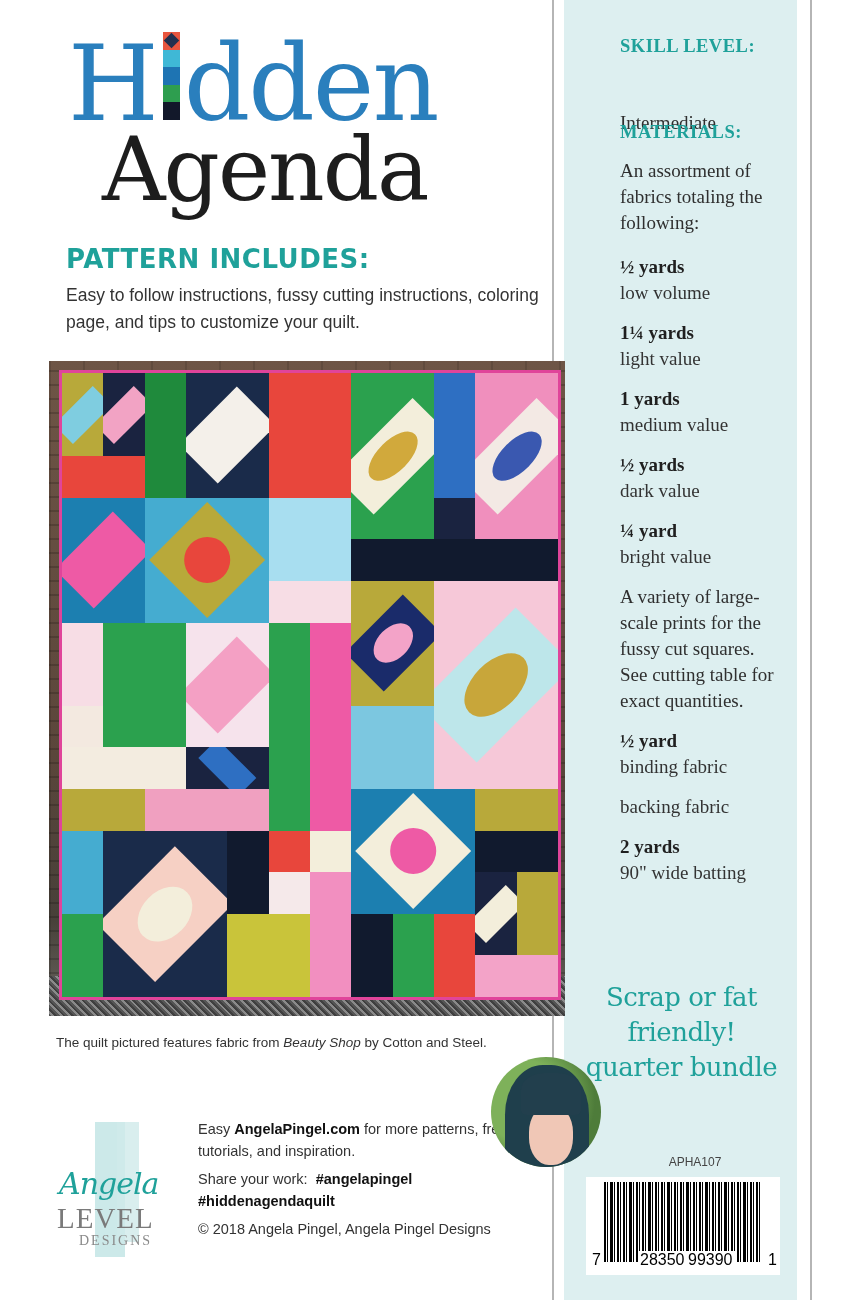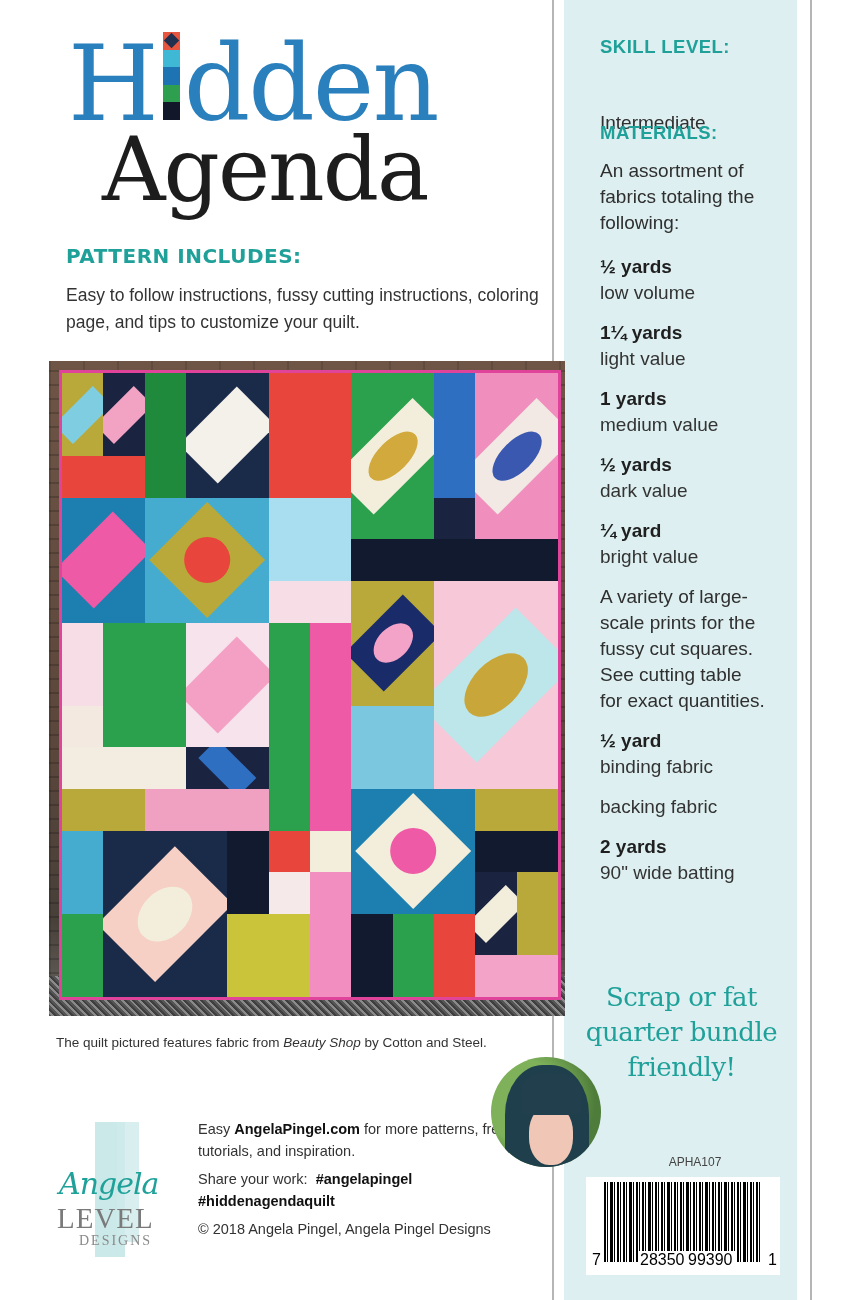--- a/index.html
+++ b/index.html
@@ -35,21 +35,21 @@
   .t-agenda {
     position: absolute; left: 36px; top: 102px;
     font-family: "DejaVu Serif", "Liberation Serif", serif;
     font-size: 88px; line-height: 1; color: #1d1d1d; letter-spacing: -2px;
     white-space: nowrap;
   }
   .h-teal {
     color: #1fa19a; font-weight: bold; letter-spacing: 0.5px;
     font-family: "DejaVu Sans", "Liberation Sans", sans-serif;
   }
-  .inc-head { position: absolute; left: 66px; top: 244px; font-size: 20px; }
+  .inc-head { position: absolute; left: 66px; top: 244px; font-size: 26px; }
   .inc-body {
     position: absolute; left: 66px; top: 282px; width: 480px;
     font-size: 17.5px; line-height: 27px; color: #333;
     font-family: "Liberation Sans", sans-serif;
   }
   
   .photo {
     position: absolute; left: 49px; top: 361px; width: 516px; height: 655px;
     background: #5a4a3e; overflow: hidden;
   }
@@ -120,21 +120,21 @@
   }
   .avatar .face {
     position: absolute; left: 38px; top: 48px; width: 44px; height: 60px;
     border-radius: 45%; background: #f0c7b6;
   }
   .avatar .bangs {
     position: absolute; left: 30px; top: 16px; width: 60px; height: 42px;
     border-radius: 40% 40% 10% 10%; background: #223f4d;
   }
   
-  .rp { position: absolute; left: 600px; width: 190px; font-family: Liberation Sans, sans-serif; }
+  .rp { position: absolute; left: 620px; width: 190px; font-family: Liberation Serif, serif; }
   .rp-head { font-size: 18.5px; }
   .rp-text { font-size: 19px; line-height: 26px; color: #2f2f2f; }
   .mat { margin-bottom: 14px; }
   .mat .amt { font-weight: bold; font-size: 19px; line-height: 26px; color: #1f1f1f; }
   .mat .desc { font-size: 19px; line-height: 26px; color: #333; }
   .scrap {
     position: absolute; left: 574px; top: 980px; width: 215px; text-align: center;
     font-family: "DejaVu Serif", "Liberation Serif", serif;
     font-size: 26px; line-height: 35px; color: #1fa19a; letter-spacing: -0.5px;
   }
@@ -330,22 +330,22 @@
       <div class="desc">backing fabric</div>
     </div>
   <div class="mat">
       <div class="amt">2 yards</div>
       <div class="desc">90" wide batting</div>
     </div>
 </div>
 
 <div class="scrap">
   <div>Scrap or fat</div>
+  <div>friendly!</div>
   <div>quarter bundle</div>
-  <div>friendly!</div>
 </div>
 
 <div class="sku">APHA107</div>
 <div class="barcode">
   <div class="bars"></div>
   <div class="digits">
     <span style="left:4px;">7</span>
     <span style="left:32px;margin-left:20px;">28350</span>
     <span style="left:100px;">99390</span>
     <span style="left:180px;">1</span>

